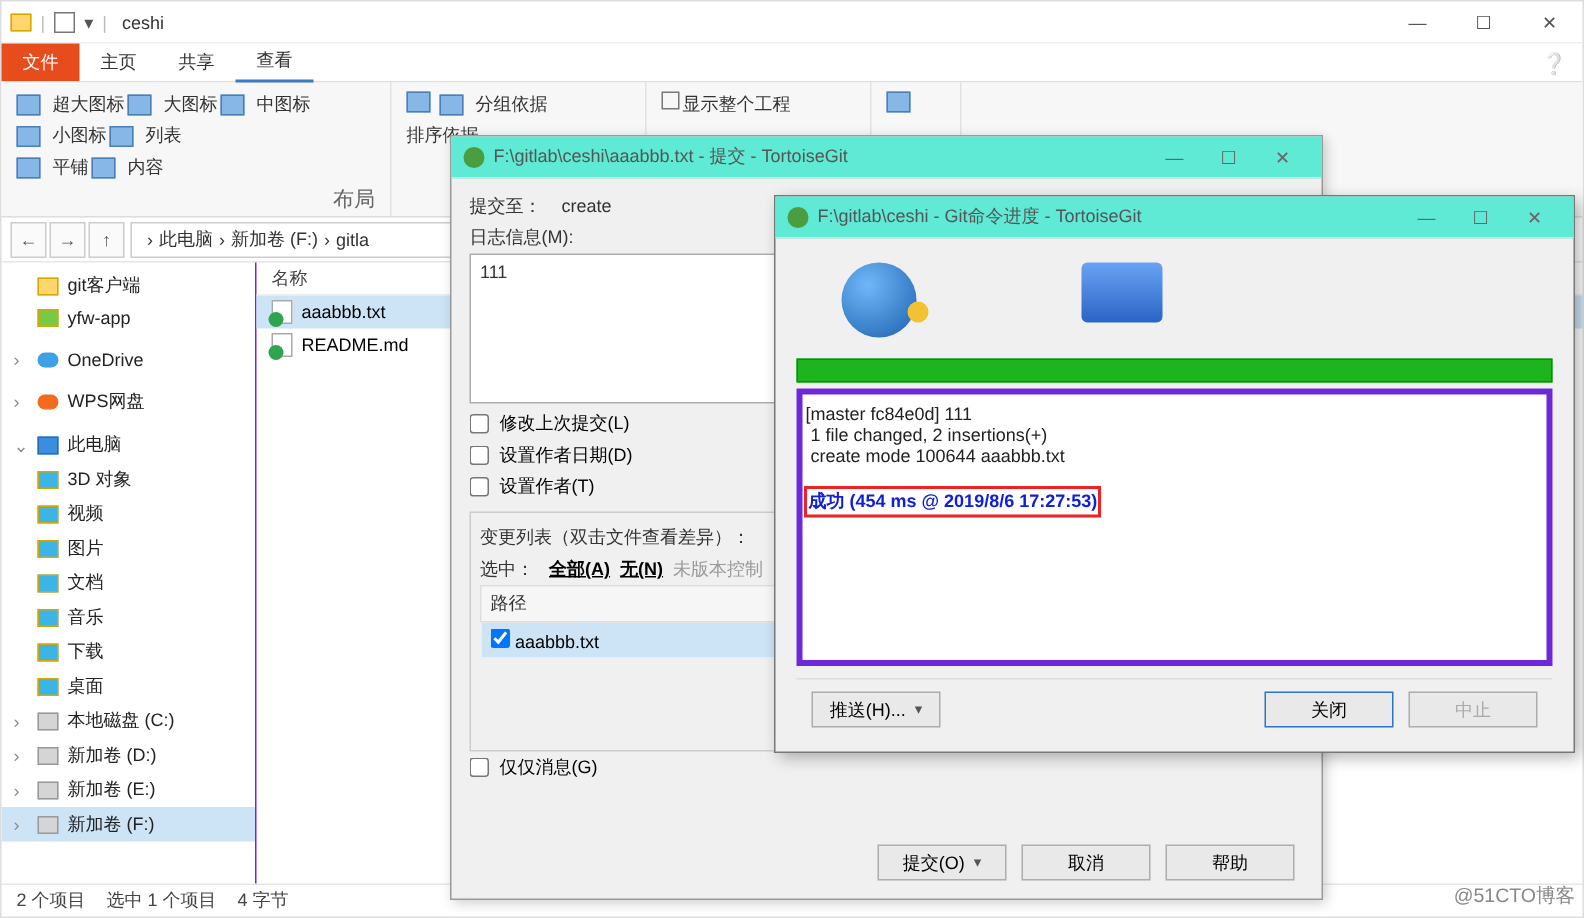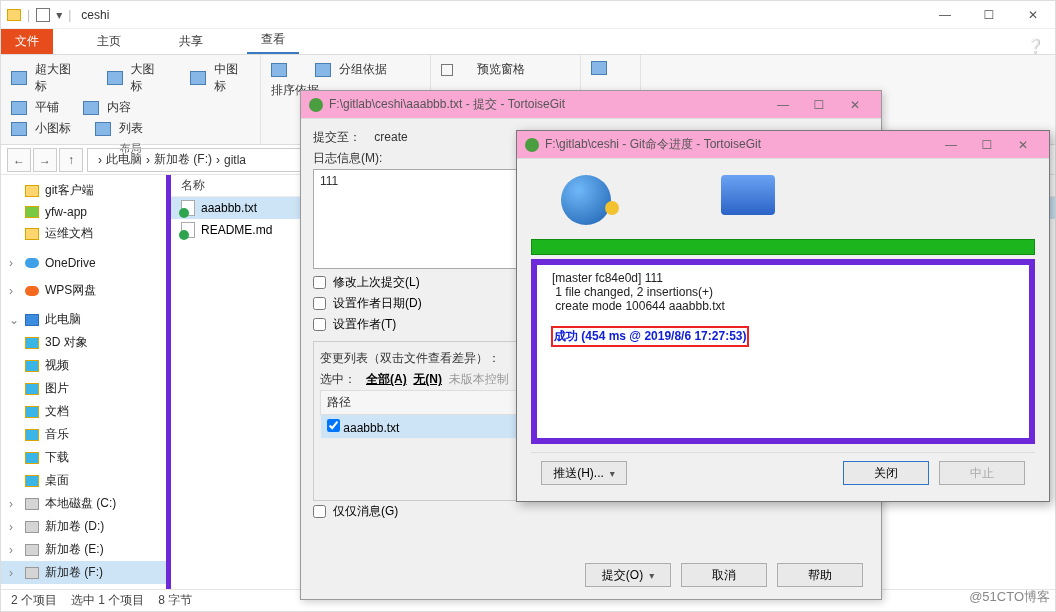--- a/index.html
+++ b/index.html
@@ -7,64 +7,64 @@
 
 
 .explorer { position: absolute; left: 0; top: 0; width: 1056px; height: 612px; background: #fff; border: 1px solid #ddd; }
 .titlebar { height: 28px; display: flex; align-items: center; border-bottom: 1px solid #eee; }
 .titlebar .icons { display: flex; align-items: center; padding: 0 6px; gap: 6px; }
 .titlebar .folder-ico { width: 14px; height: 12px; background: #ffd66e; border: 1px solid #d9a600; }
 .titlebar .title { padding-left: 4px; color: #333; }
 .winctl { margin-left: auto; display: flex; }
 .winctl div { width: 44px; height: 28px; display: flex; align-items: center; justify-content: center; color: #555; }
 
-.ribbon-tabs { height: 26px; display: flex; align-items: flex-end; border-bottom: 1px solid #ddd; gap: 30px; }
+.ribbon-tabs { height: 26px; display: flex; align-items: center; border-bottom: 1px solid #ddd; }
 .ribbon-tabs .tab { padding: 4px 14px; color: #333; }
 .ribbon-tabs .tab.file { background: #e74c1c; color: #fff; }
 .ribbon-tabs .tab.active { border-bottom: 2px solid #3a7bbf; }
 .ribbon-tabs .help { margin-left: auto; padding: 0 10px; color: #0b63c7; font-size: 14px; }
 
 .ribbon { height: 90px; background: #f7f7f7; border-bottom: 1px solid #ddd; display: flex; }
 .ribgrp { border-right: 1px solid #e2e2e2; padding: 4px 10px; display: flex; flex-direction: column; }
-.ribgrp .label { margin-top: auto; text-align: center; color: #666; font-size: 11px; padding-top: 2px; }
+.ribgrp .label { margin-top: auto; text-align: right; color: #666; font-size: 14px; padding-top: 2px; }
 .ico16 { width: 16px; height: 14px; display: inline-block; background: #87b7e6; border: 1px solid #4a7fb5; vertical-align: middle; margin-right: 4px; }
-.row { display: flex; align-items: center; padding: 2px 0; gap: 24px; color: #333; }
+.row { display: flex; align-items: flex-start; padding: 2px 0; gap: 2px; color: #333; }
 .row .item { display: flex; align-items: center; gap: 4px; }
 .check { width: 12px; height: 12px; border: 1px solid #777; display: inline-block; }
 
 .crumbs { height: 30px; display: flex; align-items: center; padding: 0 6px; border-bottom: 1px solid #e5e5e5; gap: 4px; }
 .crumb-nav { display: flex; gap: 2px; }
 .arrowbtn { width: 24px; height: 24px; border: 1px solid #ccc; background: #fafafa; display:flex;align-items:center;justify-content:center; color:#555;}
 .crumb-path { flex: 1; display: flex; align-items: center; border: 1px solid #ccc; height: 24px; padding: 0 6px; gap: 4px; }
 .crumb-path span { color: #333; }
 .crumb-sep { color: #888; }
 
 .body { display: flex; height: calc(100% - 28px - 26px - 90px - 30px - 22px); }
-.tree { width: 170px; border-right: 5px solid #6d28d9; padding: 4px 0; overflow: hidden; }
+.tree { width: 170px; border-right: 1px solid #6d28d9; padding: 4px 0; overflow: hidden; }
 .tree .node { display: flex; align-items: center; padding: 3px 8px; gap: 6px; color: #222; }
 .tree .node.head { font-weight: 500; }
 .tree .node.sel { background: #cde4f7; }
 .tree .folder { width: 14px; height: 12px; background: #ffd66e; border: 1px solid #d9a600; }
 .tree .drive { width: 14px; height: 12px; background: #d5d5d5; border: 1px solid #999; }
 .tree .cloud { width: 14px; height: 10px; background: #3ea0e6; border-radius: 6px; }
 .tree .pc { width: 14px; height: 12px; background: #3b8de0; border: 1px solid #2a6eb8; }
 .tree .chev { width: 10px; color: #888; }
 
 .content { flex: 1; }
 .content .colhdr { height: 22px; border-bottom: 1px solid #eee; display: flex; align-items: center; padding-left: 10px; color: #444; }
 .content .file { display: flex; align-items: center; padding: 3px 10px; gap: 6px; }
 .content .file.sel { background: #cde4f7; }
 .content .fico { width: 14px; height: 16px; background: #fff; border: 1px solid #aaa; position: relative; }
 .content .fico.green::before { content:""; position:absolute; left:-3px; bottom:-3px; width:10px; height:10px; background:#2ea44f; border-radius:50%;}
 
 .status { height: 22px; border-top: 1px solid #e5e5e5; display: flex; align-items: center; padding: 0 10px; gap: 14px; color: #444; }
 
 
 .commit { position: absolute; left: 300px; top: 90px; width: 582px; height: 510px; background: #f0f0f0; border: 1px solid #9a9a9a; box-shadow: 2px 2px 8px rgba(0,0,0,.2); }
-.dlg-title { height: 28px; display:flex; align-items:center; padding:0 8px; background:#f9a8d4; border-bottom:1px solid #ddd; }
+.dlg-title { height: 28px; display:flex; align-items:center; padding:0 8px; background:#5eead4; border-bottom:1px solid #ddd; }
 .dlg-title .ico { width:14px; height:14px; background:#4b9e3f; border-radius:50%; margin-right:6px; }
 .dlg-title .txt { color:#555; }
 .dlg-ctl { margin-left:auto; display:flex; gap:0; }
 .dlg-ctl div { width:36px; height:24px; display:flex; align-items:center; justify-content:center; color:#666; }
 .commit .inner { padding: 8px 12px; }
 .commit .lbl { color:#333; padding:2px 0; }
 .msgbox { width: 100%; height: 100px; background:#fff; border:1px solid #aaa; padding:4px 6px; color:#333; resize:none; font-family:inherit; }
 .chkrow { padding: 2px 0; display:flex; align-items:center; gap:4px; }
 .chkrow input { margin-right:3px; }
 .commit .group { border:1px solid #ccc; margin-top:6px; padding:6px; }
@@ -80,21 +80,21 @@
 .status-added { color:#2f8a2f; }
 
 
 .progress { position: absolute; left: 516px; top: 130px; width: 534px; height: 372px; background:#f0f0f0; border:1px solid #777; box-shadow:3px 3px 10px rgba(0,0,0,.3); }
 .progress .pbody { padding:10px 14px; display:flex; flex-direction:column; height:calc(100% - 28px); }
 .progress .iconrow { display:flex; gap:110px; justify-content:flex-start; padding:6px 30px 10px; }
 .globe { width:50px; height:50px; background: radial-gradient(circle at 35% 30%, #6fb8f7, #1c5fb0); border-radius:50%; position:relative; }
 .globe::after { content:""; position:absolute; right:-8px; top:26px; width:14px; height:14px; background:#f2c230; border-radius:50%;}
 .foldbig { width:54px; height:40px; background: linear-gradient(#6aa3f2,#2b63c7); border-radius:4px; position:relative; }
 .progress .bar { height:16px; background:#1db51d; margin:4px 0; border:1px solid #0f8d0f;}
-.output { background:#fff; border:6px solid #6d28d9; flex:1; padding:6px 15px; font-family:Consolas,monospace; font-size:12px; color:#222; white-space:pre-wrap; }
+.output { background:#fff; border:4px solid #6d28d9; flex:1; padding:6px 2px; font-family:Consolas,monospace; font-size:12px; color:#222; white-space:pre-wrap; }
 .output .ok { color:#1020d8; font-weight:bold; }
 .highlight { outline:2px solid #e22; outline-offset:-1px; padding:1px 2px; display:inline-block; }
 .progress .btnrow { border-top:1px solid #ddd; padding-top:8px; }
 .btn.primary { border-color:#2b74c7;margin-left:20px; }
 .btn.disabled { color:#aaa; }
 
 .watermark { position:absolute; right:6px; bottom:6px; color:#888; font-size:13px; }
 </style>
 </head>
 <body>
@@ -136,55 +136,55 @@
             <span>大图标</span>
           </span>
         <span class="item">
             <span class="ico16"></span>
             <span>中图标</span>
           </span>
       </div>
       <div class="row">
         <span class="item">
             <span class="ico16"></span>
+            <span>小图标</span>
+          </span>
+        <span class="item">
+            <span class="ico16"></span>
+            <span>列表</span>
+          </span>
+      </div>
+      <div class="row">
+        <span class="item">
+            <span class="ico16"></span>
             <span>平铺</span>
           </span>
         <span class="item">
             <span class="ico16"></span>
             <span>内容</span>
-          </span>
-      </div>
-      <div class="row">
-        <span class="item">
-            <span class="ico16"></span>
-            <span>小图标</span>
-          </span>
-        <span class="item">
-            <span class="ico16"></span>
-            <span>列表</span>
           </span>
       </div>
       <div class="label">布局</div>
     </div>
     <div class="ribgrp" style="width:170px">
       <div class="row">
           <span class="ico16"></span>
           <span class="item">
             <span class="ico16"></span>
             <span>分组依据</span>
           </span>
         </div>
       <div class="row">
           <span>排序依据</span>
         </div>
     </div>
     <div class="ribgrp" style="width:150px">
       <div class="row">
           <span class="check"></span>
-          <span>预览窗格</span>
+          <span>显示整个工程</span>
         </div>
     </div>
     <div class="ribgrp" style="width:60px">
       <div class="row">
           <span class="ico16"></span>
         </div>
     </div>
   </div>
 
   <div class="crumbs">
@@ -209,25 +209,20 @@
       <div class="node">
           <span class="chev"></span>
           <span class="folder"></span>
           <span>git客户端</span>
         </div>
       <div class="node">
           <span class="chev"></span>
           <span class="folder" style="background:#7ac943"></span>
           <span>yfw-app</span>
         </div>
-      <div class="node">
-          <span class="chev"></span>
-          <span class="folder"></span>
-          <span>运维文档</span>
-        </div>
       <div style="height:8px"></div>
       <div class="node head">
           <span class="chev">›</span>
           <span class="cloud"></span>
           <span>OneDrive</span>
         </div>
       <div style="height:6px"></div>
       <div class="node head">
           <span class="chev">›</span>
           <span class="cloud" style="background:#f46a1f"></span>
@@ -305,21 +300,21 @@
       <div class="file">
           <span class="fico green"></span>
           <span>README.md</span>
         </div>
     </div>
   </div>
 
   <div class="status">
     <span>2 个项目</span>
     <span>选中 1 个项目</span>
-    <span>8 字节</span>
+    <span>4 字节</span>
   </div>
 </div>
 
 <div class="commit">
   <div class="dlg-title">
     <span class="ico"></span>
     <span class="txt">F:\gitlab\ceshi\aaabbb.txt - 提交 - TortoiseGit</span>
     <div class="dlg-ctl">
       <div>—</div>
       <div>☐</div>

